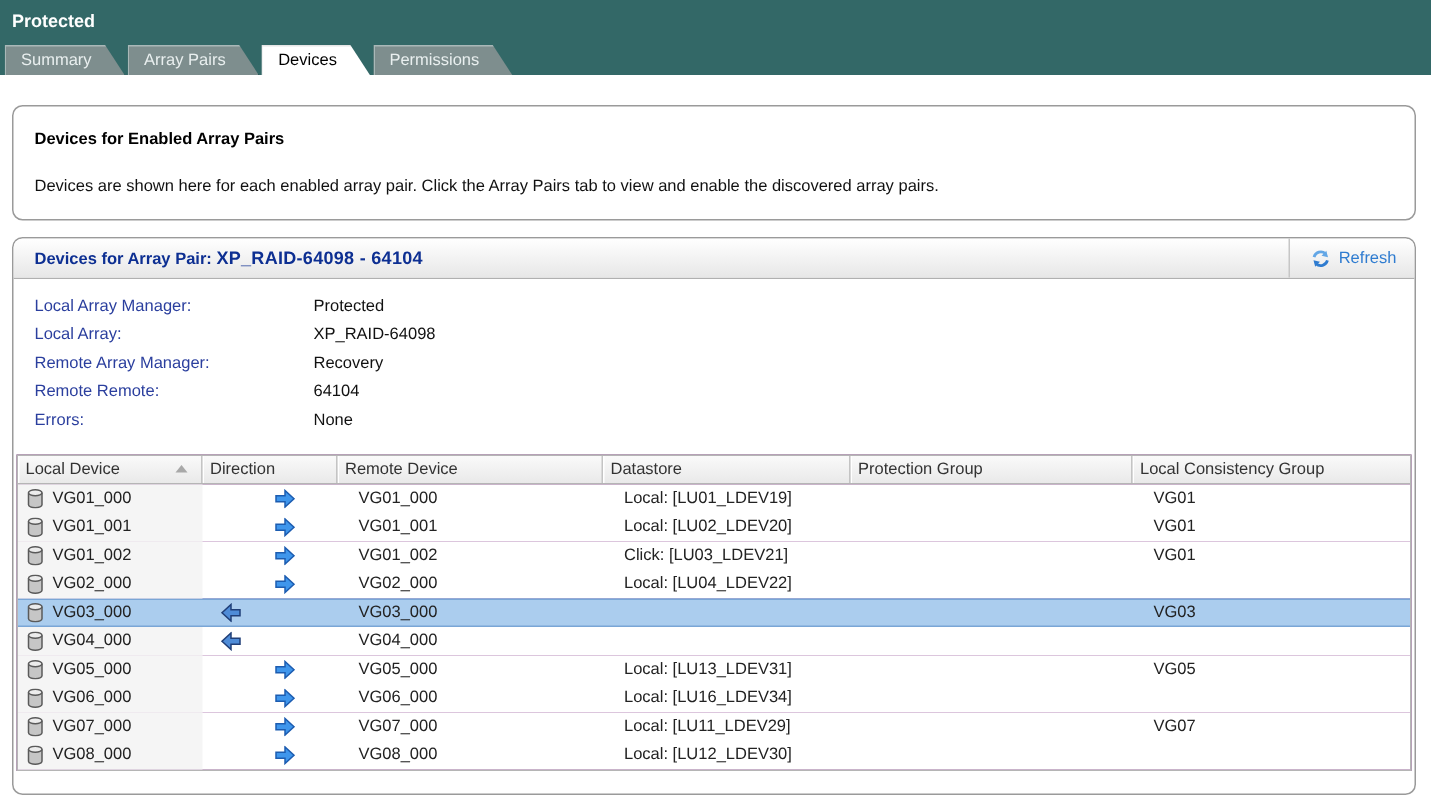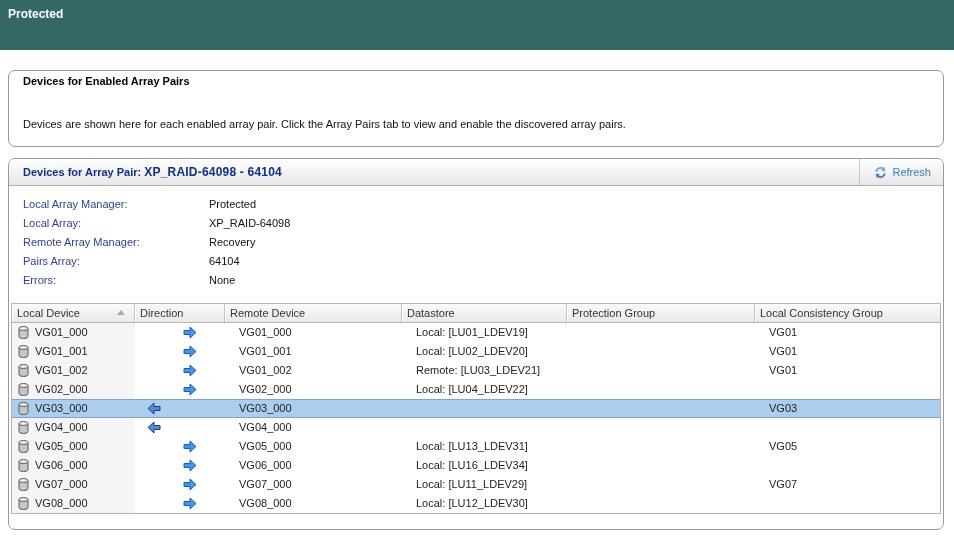--- a/index.html
+++ b/index.html
@@ -21,21 +21,21 @@
     box-shadow:inset 1px 1px 0 #a9b8b8;
     filter:drop-shadow(1px 0 0 rgba(25,45,45,0.55));
   }
   .tab.active { background:#ffffff; color:#000000; box-shadow:inset 1px 1px 0 #e6e6e6; z-index:2; }
   
   .panel {
     position:absolute; left:8px; width:936px; background:#ffffff;
     border:1px solid #9a9a9a; border-radius:7px; box-sizing:border-box;
   }
   .panel-info { top:70px; height:77px; }
-  .info-title { position:absolute; top:4px; left:14px; font-weight:bold; color:#000; }
+  .info-title { position:absolute; top:16px; left:14px; font-weight:bold; color:#000; }
   .info-desc  { position:absolute; top:47px; left:14px; color:#111;text-align:center; }
   .panel-devices { top:158px; height:372px; }
   .devices-header {
     position:absolute; top:0; left:0; right:0; height:26px;
     background:linear-gradient(#ffffff,#e7e7e7);
     border-bottom:1px solid #b0b0b0; border-radius:6px 6px 0 0;
   }
   .devices-title { position:absolute; left:14px; top:0; line-height:26px; color:#0d2f92; font-weight:bold; }
   .devices-title .pair-name { font-size:12px; letter-spacing:0.2px; }
   .refresh-area {
@@ -75,20 +75,26 @@
   .td.c1.dir-left  { padding-left:12px; }
   .trow.selected { background:#abcdee; border-top:1px solid #7aa6d6; border-bottom:1px solid #7aa6d6; line-height:17px; }
   .trow.selected .td.c0 { background:transparent; }
   .devicon, .arrow-icon { display:inline-flex; flex:none; }
 </style>
 </head>
 <body>
 
 <div class="top-header">
   <div class="app-title">Protected</div>
+  <div class="tab-strip">
+    <div class="tab">Summary</div>
+    <div class="tab">Array Pairs</div>
+    <div class="tab active">Devices</div>
+    <div class="tab">Permissions</div>
+  </div>
 </div>
 
 <div class="panel panel-info">
   <div class="info-title">Devices for Enabled Array Pairs</div>
   <div class="info-desc">Devices are shown here for each enabled array pair. Click the Array Pairs tab to view and enable the discovered array pairs.</div>
 </div>
 
 <div class="panel panel-devices">
   <div class="devices-header">
     <div class="devices-title">
@@ -112,21 +118,21 @@
     <div class="detail-row">
       <span class="detail-label">Local Array Manager:</span><span class="detail-value">Protected</span>
     </div>
     <div class="detail-row">
       <span class="detail-label">Local Array:</span><span class="detail-value">XP_RAID-64098</span>
     </div>
     <div class="detail-row">
       <span class="detail-label">Remote Array Manager:</span><span class="detail-value">Recovery</span>
     </div>
     <div class="detail-row">
-      <span class="detail-label">Pairs Array:</span><span class="detail-value">64104</span>
+      <span class="detail-label">Remote Remote:</span><span class="detail-value">64104</span>
     </div>
     <div class="detail-row">
       <span class="detail-label">Errors:</span><span class="detail-value">None</span>
     </div>
   </div>
 
   <div class="device-table">
     <div class="thead">
       <div class="th c0">
         <span>Local Device</span>
@@ -197,21 +203,21 @@
     </div>
     <div class="td c1 dir-right">
       <span class="arrow-icon arrow-right">
         <svg width="14" height="13" viewBox="0 0 14 13">
           <polygon points="1,4.5 7,4.5 7,1 13,6.5 7,12 7,8.5 1,8.5" fill="#3f96ec" stroke="#1c5cb0" stroke-width="1"></polygon>
         </svg>
       </span>
 
     </div>
     <div class="td c2">VG01_002</div>
-    <div class="td c3">Remote: [LU03_LDEV21]</div>
+    <div class="td c3">Click: [LU03_LDEV21]</div>
     <div class="td c4"></div>
     <div class="td c5">VG01</div>
   </div>
         <div class="trow">
     <div class="td c0">
       <span class="devicon">
         <svg width="11" height="13" viewBox="0 0 11 13">
           <path d="M1 2.5 v8 a4.5 2 0 0 0 9 0 v-8" fill="#c6c6c6" stroke="#5a5a5a" stroke-width="1"></path>
           <ellipse cx="5.5" cy="2.5" rx="4.5" ry="2" fill="#ececec" stroke="#5a5a5a" stroke-width="1"></ellipse>
         </svg>

